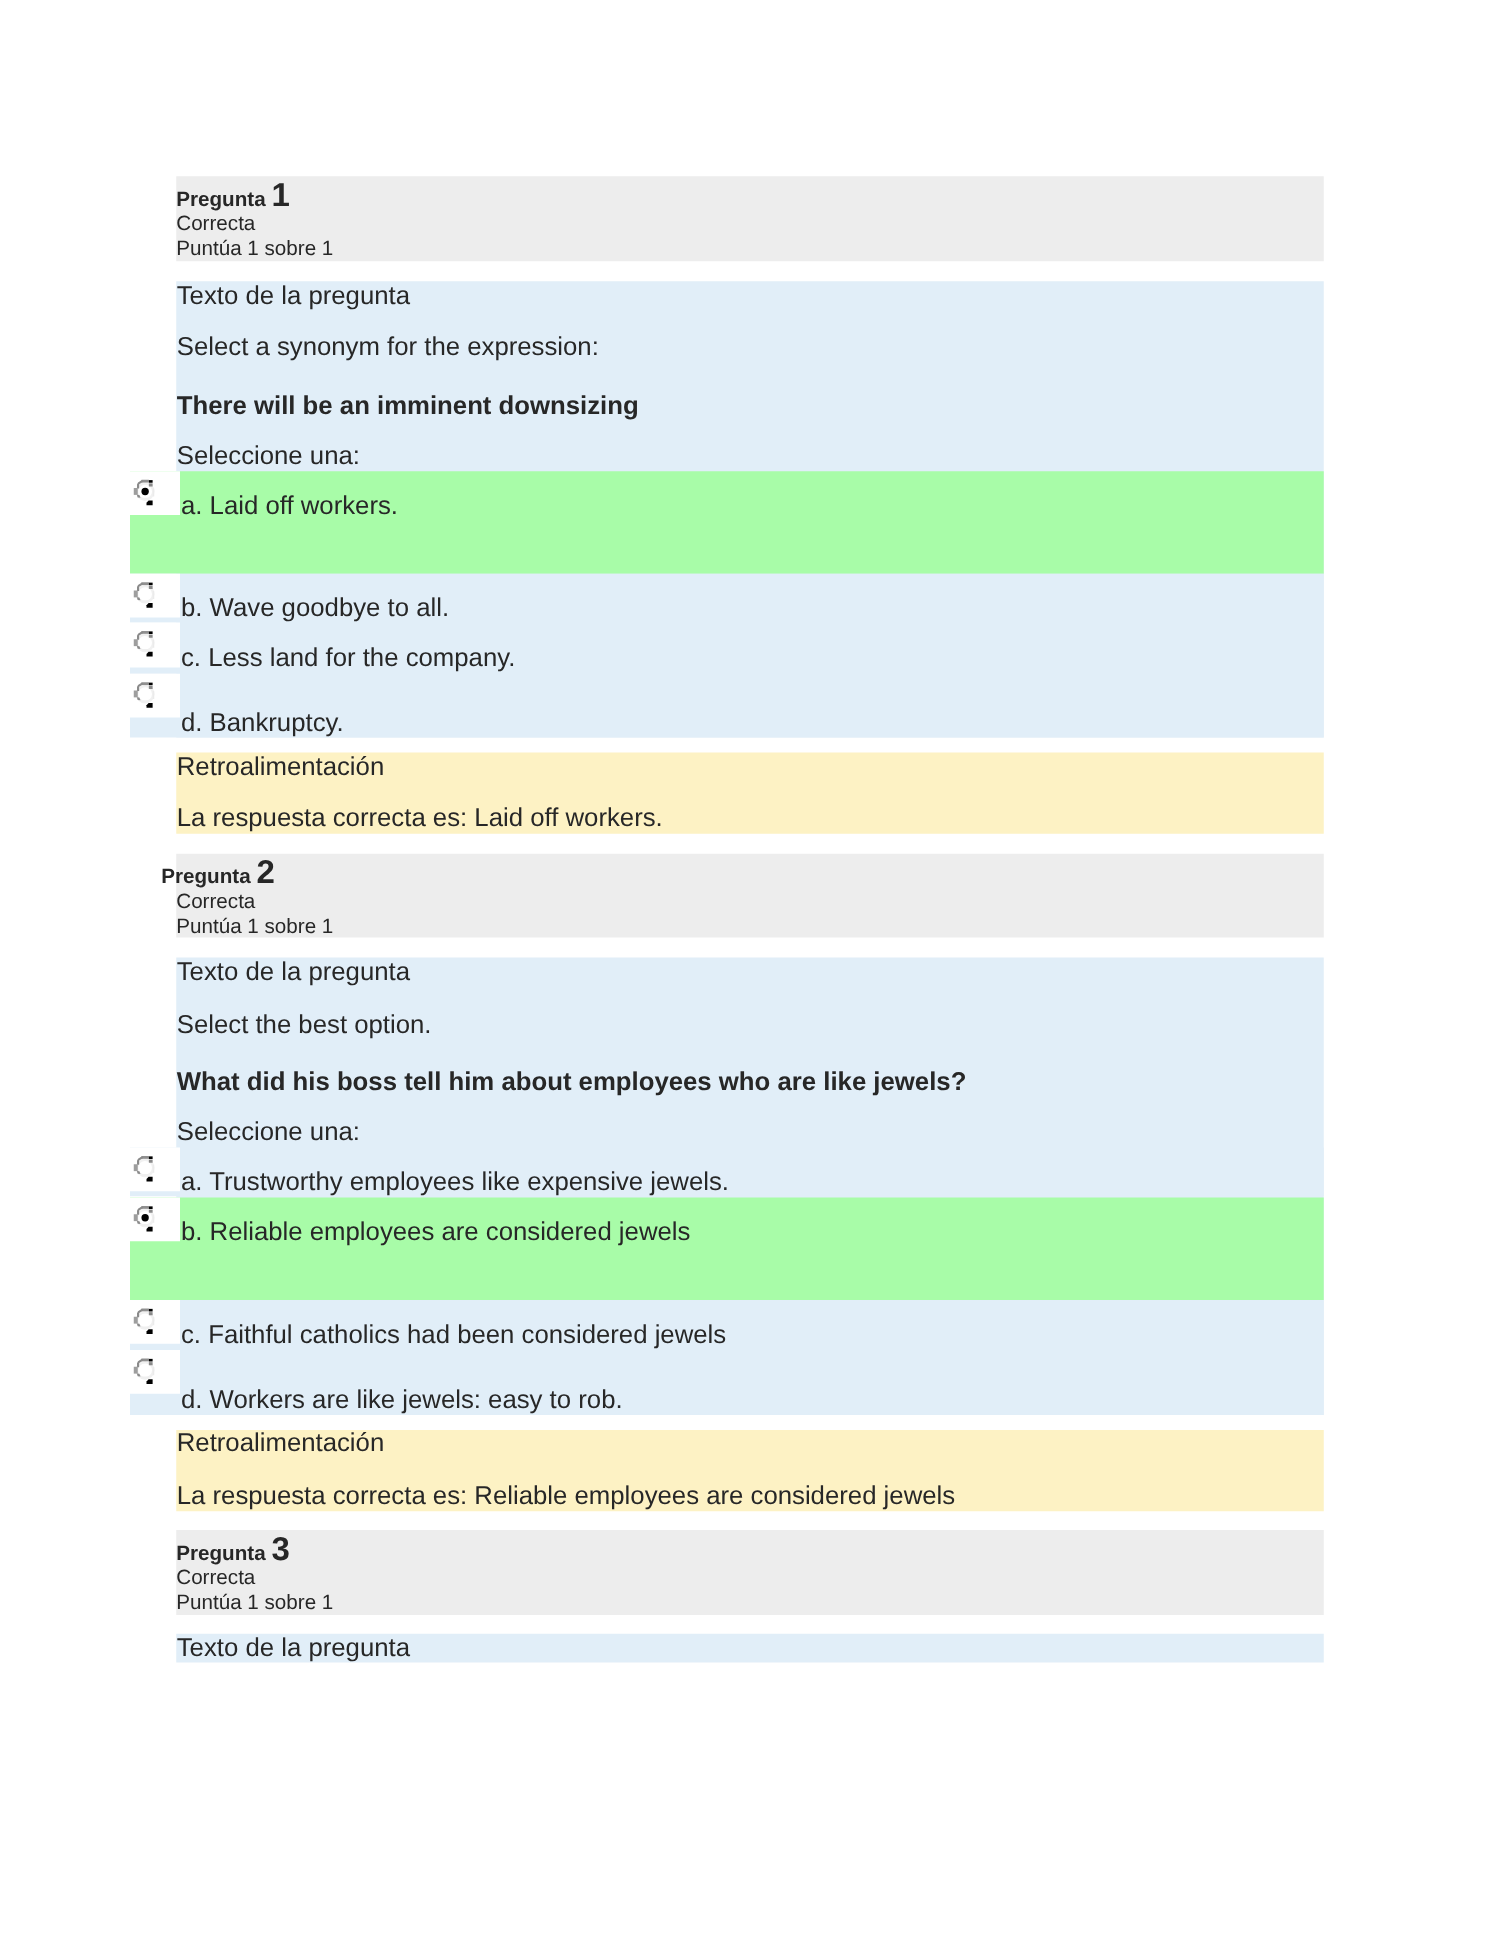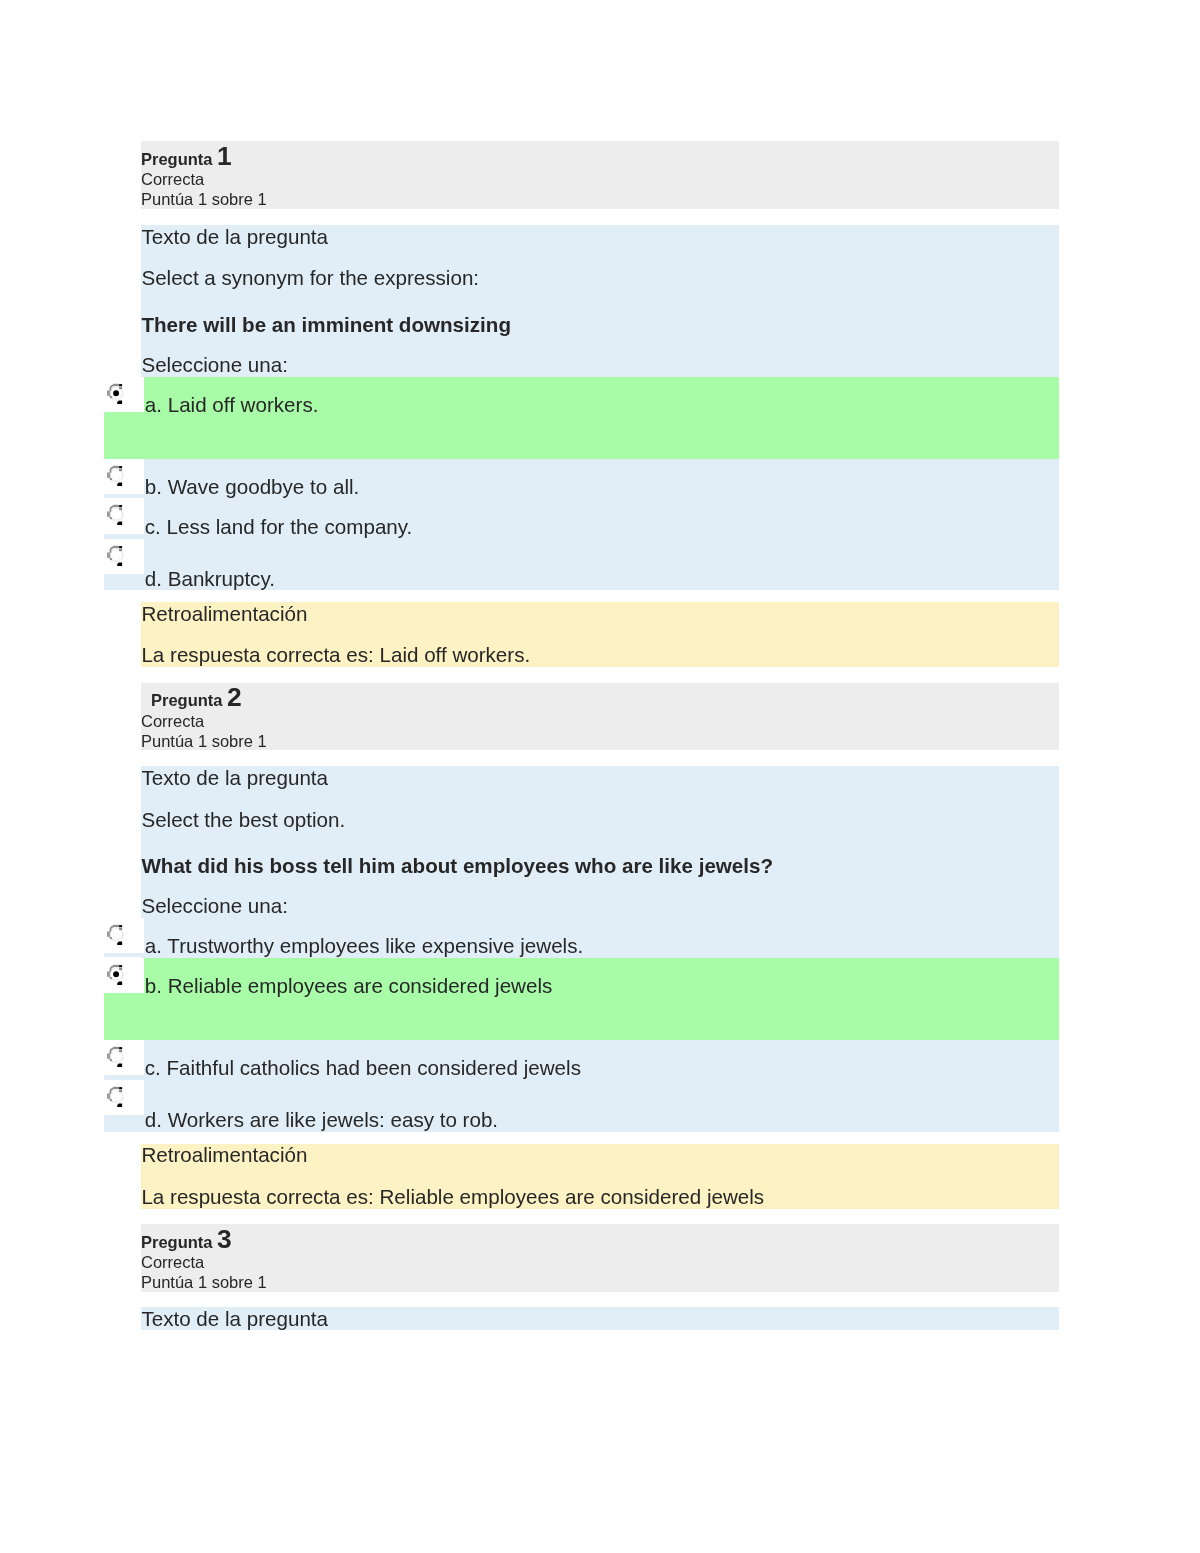--- a/index.html
+++ b/index.html
@@ -113,21 +113,21 @@
         </svg>
     </div>
     <div class="ln" style="left:144.8px;top:578.861px">d. Bankruptcy.</div>
     <div class="band bg-fb" style="top:601.9px;height:65.3px"></div>
     <div class="ln" style="left:141.4px;top:613.861px">Retroalimentación</div>
     <div class="ln" style="left:141.4px;top:655.361px">La respuesta correcta es: Laid off workers.</div>
   </section>
 
   <section class="question">
     <div class="band bg-head" style="top:683.3px;height:67.0px"></div>
-    <div class="ln hd" style="left:151px;top:697.351px"><span class="hdlabel">Pregunta</span> <span class="qno">2</span></div>
+    <div class="ln hd" style="left:129px;top:697.351px"><span class="hdlabel">Pregunta</span> <span class="qno">2</span></div>
     <div class="ln hd" style="left:141px;top:720.782px">Correcta</div>
     <div class="ln hd" style="left:141px;top:740.782px">Puntúa 1 sobre 1</div>
     <div class="band bg-qtext" style="top:766.3px;height:365.7px"></div>
     <div class="ln" style="left:141.4px;top:778.261px">Texto de la pregunta</div>
     <div class="ln" style="left:141.4px;top:819.761px">Select the best option.</div>
     <div class="ln bold" style="left:141.4px;top:866.361px">What did his boss tell him about employees who are like jewels?</div>
     <div class="ln" style="left:141.4px;top:906.261px">Seleccione una:</div>
     <div class="band opt bg-qtext" style="top:917.9px;height:39.6px"></div>
     <div class="radio" style="top:917.9px">
       <svg width="24" height="30" viewBox="0 0 24 30">

